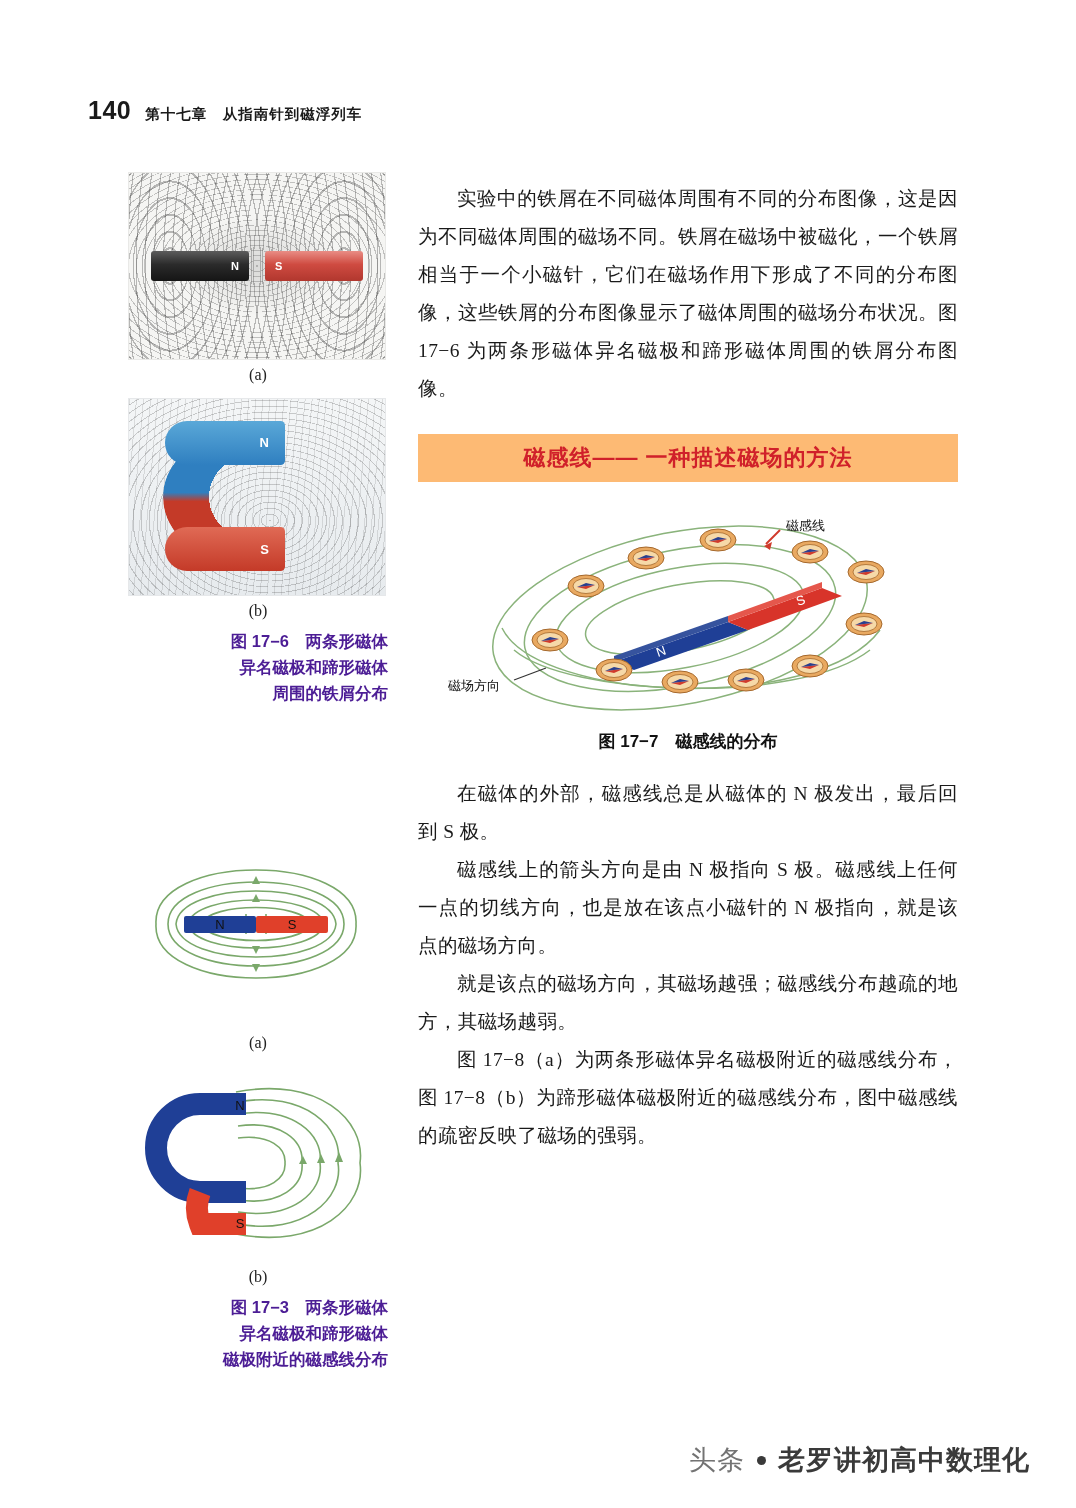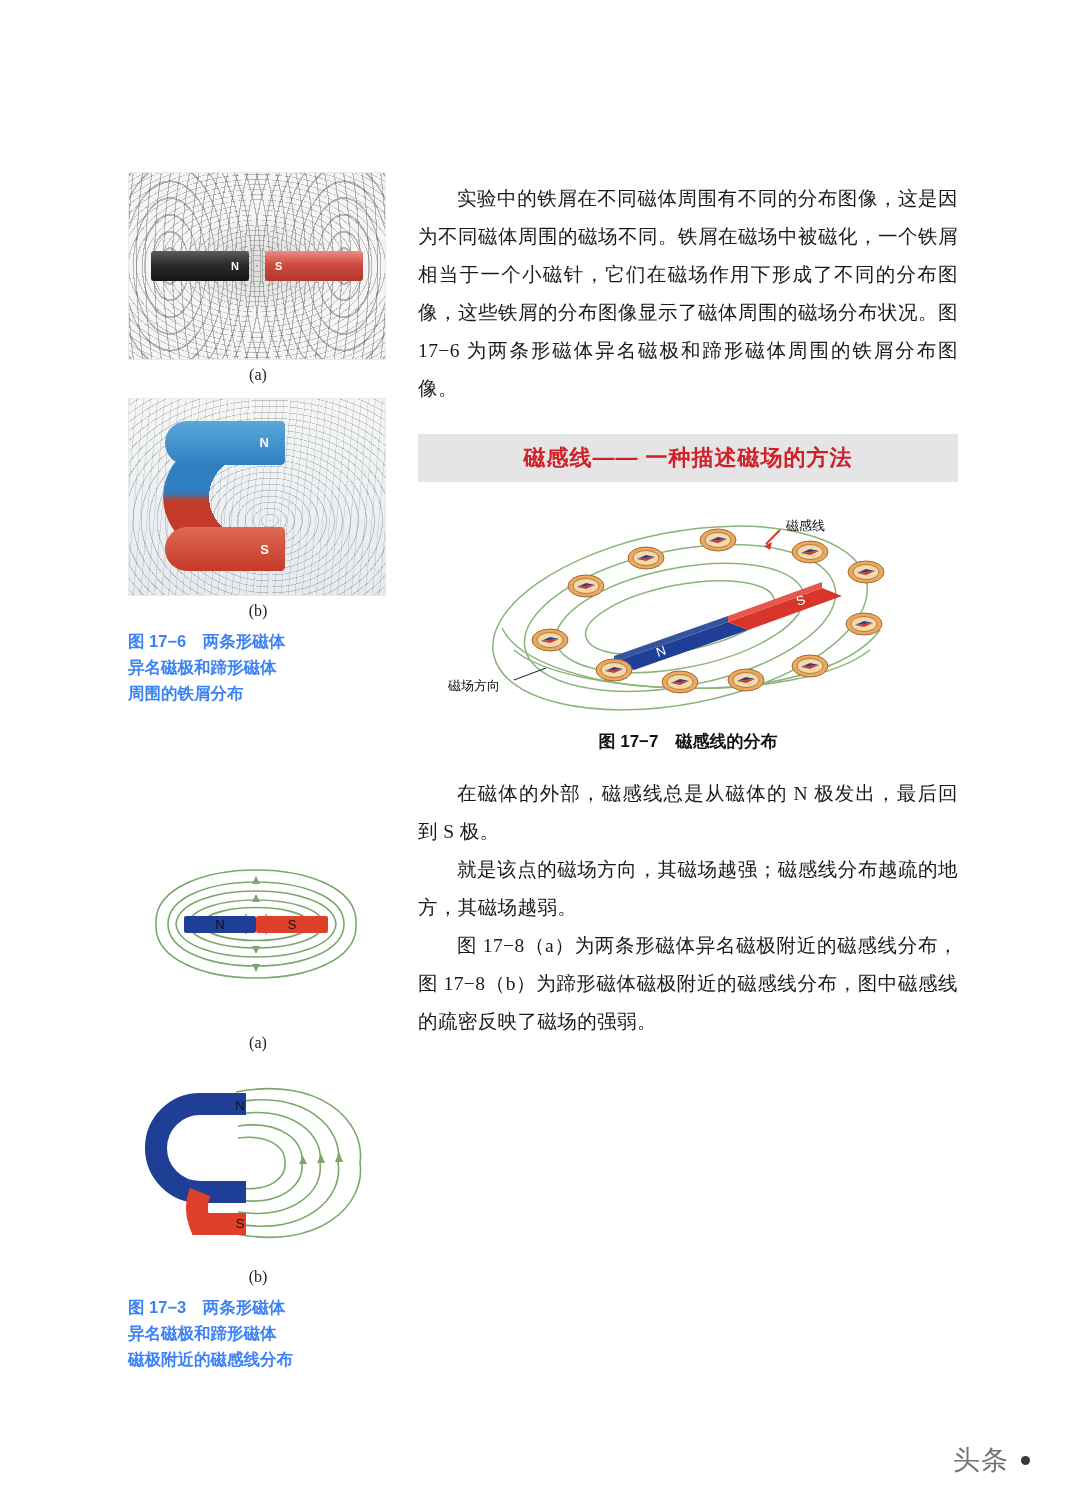--- a/index.html
+++ b/index.html
@@ -67,21 +67,21 @@
     text-indent: 2em;
     letter-spacing: 0.4px;
     margin: 0;
   }
   .para + .para { margin-top: 0px; }
 
   
   .section-bar {
     margin-top: 26px;
     margin-bottom: 10px;
-    background: #e5e5e5;
+    background: #fdba74;
     height: 48px;
     display: flex;
     align-items: center;
     justify-content: center;
   }
   .section-bar span {
     font-family: "Liberation Sans", sans-serif;
     font-weight: bold;
     font-size: 22px;
     color: #d0202a;
@@ -89,27 +89,27 @@
   }
 
   
   .caption-sub {
     text-align: center;
     font-size: 16px;
     margin-top: 6px;
     color: #222;
   }
   .caption-main {
-    text-align: left;
+    text-align: right;
     font-family: "Liberation Sans", sans-serif;
     font-weight: bold;
     font-size: 16.5px;
     line-height: 26px;
     margin-top: 8px;
-    color: #3b82f6;
+    color: #4c1d95;
   }
   .caption-inline {
     text-align: center;
     font-family: "Liberation Sans", sans-serif;
     font-weight: bold;
     font-size: 17px;
     margin-top: 0;
     color: #111;
   }
 
@@ -264,20 +264,24 @@
     font-family: "Liberation Sans", sans-serif;
     font-size: 13px;
     fill: #111;
   }
 </style>
 </head>
 <body>
 
 <div class="page">
 
+  <div class="header">
+    <div class="page-number">140</div>
+    <div class="chapter-title">第十七章　从指南针到磁浮列车</div>
+  </div>
 
   <div class="left-col">
 
     <div class="photo-a">
       <div class="filings-bg"></div>
       <div class="bar-left">
         <span class="pole-mark">N</span>
       </div>
       <div class="bar-right">
         <span class="pole-mark">S</span>
@@ -474,22 +478,24 @@
           <polygon points="346,46 354,42 352,50" fill="#d03a2c"></polygon>
           <text x="368" y="30" class="fig-label-text">磁感线</text>
           <path d="M96 180 L128 168" stroke="#333" stroke-width="1.2"></path>
           <text x="30" y="190" class="fig-label-text">磁场方向</text>
         </g>
       </svg>
     </div>
     <div class="caption-inline">图 17−7　磁感线的分布</div>
 
     <p class="para" style="margin-top:22px;">在磁体的外部，磁感线总是从磁体的 N 极发出，最后回到 S 极。</p>
+    <p class="para">磁感线上的箭头方向是由 N 极指向 S 极。磁感线上任何一点的切线方向，也是放在该点小磁针的 N 极指向，就是该点的磁场方向。</p>
     <p class="para">就是该点的磁场方向，其磁场越强；磁感线分布越疏的地方，其磁场越弱。</p>
     <p class="para">图 17−8（a）为两条形磁体异名磁极附近的磁感线分布，图 17−8（b）为蹄形磁体磁极附近的磁感线分布，图中磁感线的疏密反映了磁场的强弱。</p>
   </div>
 
   <div class="watermark">
     <div class="wm-logo">头条</div>
     <span class="wm-dot"></span>
+    <div class="wm-text">老罗讲初高中数理化</div>
   </div>
 
 </div>
 
 </body></html>

